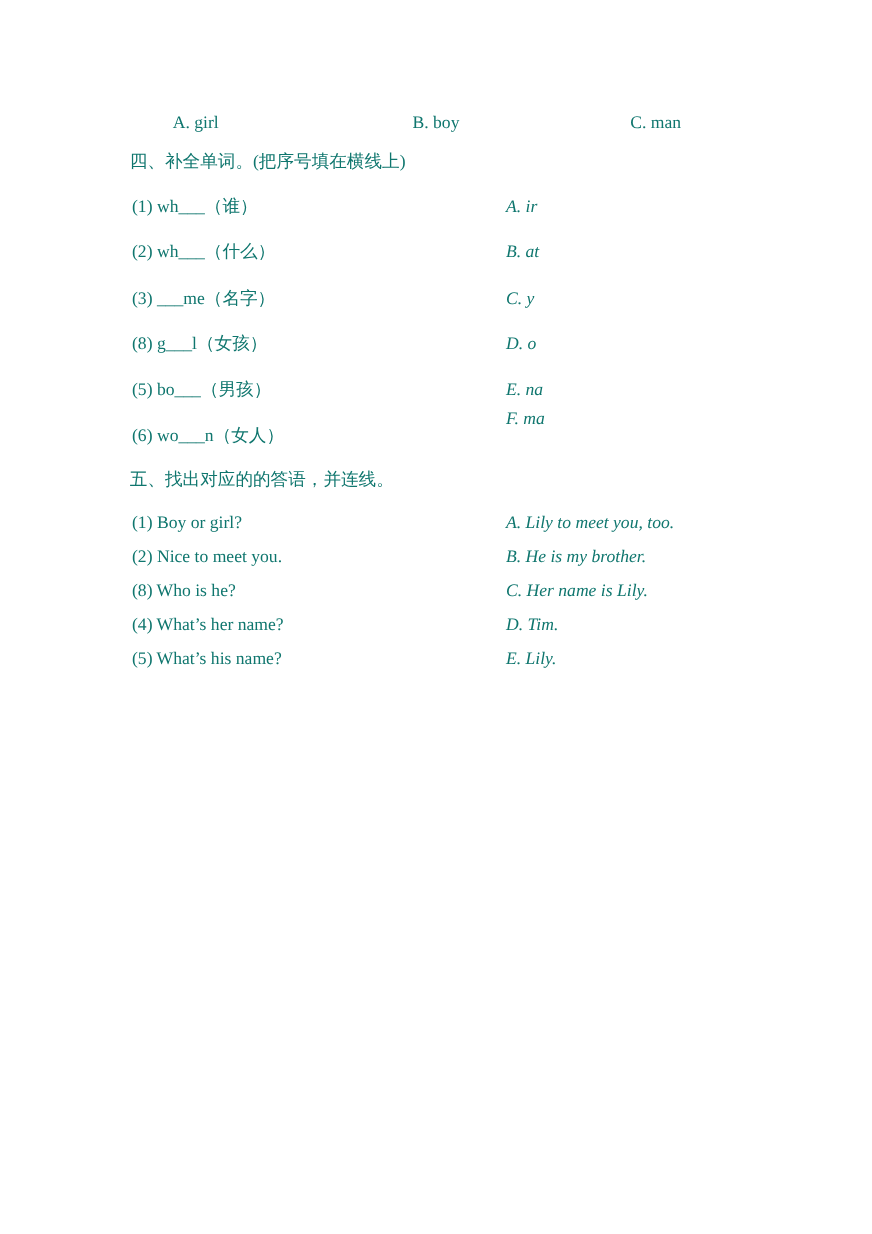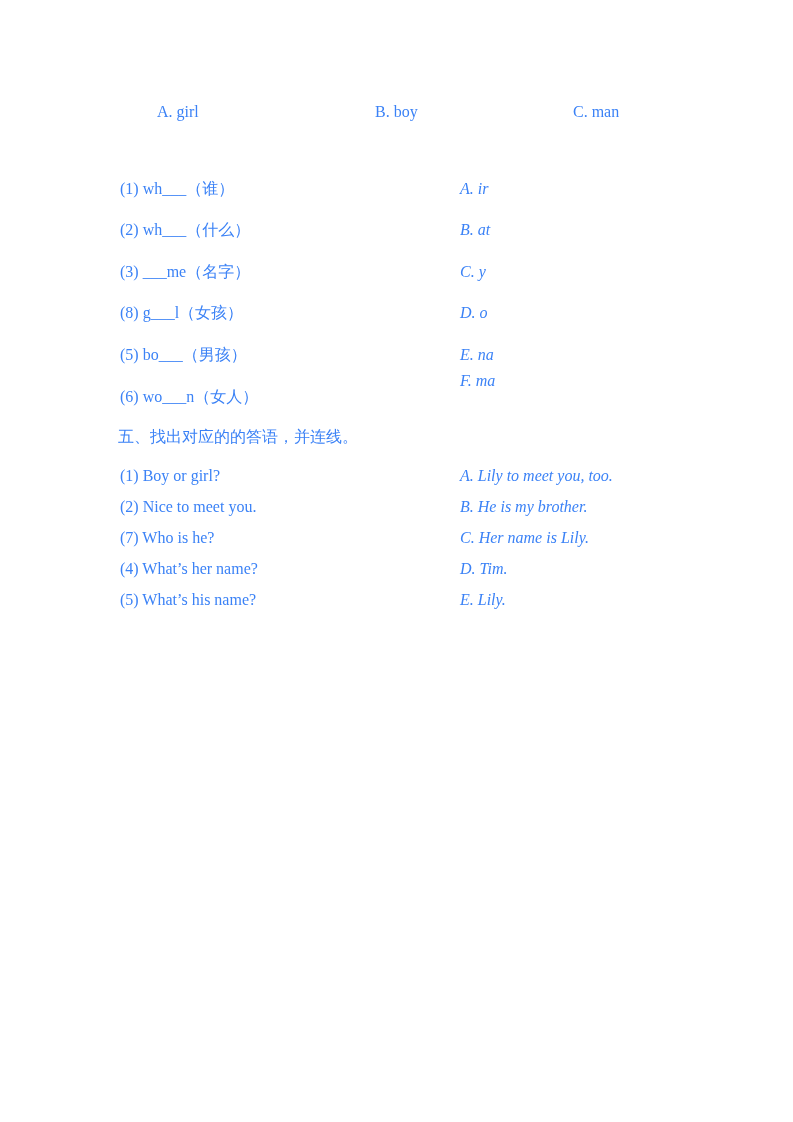--- a/index.html
+++ b/index.html
@@ -5,21 +5,21 @@
   html, body {
     margin: 0;
     padding: 0;
     background: #ffffff;
   }
   .page {
     position: relative;
     width: 793px;
     height: 1122px;
     background: #ffffff;
-    color: #3b82f6;
+    color: #0f766e;
     font-family: "Liberation Serif", "DejaVu Serif", serif;
     font-size: 16px;
     line-height: 20px;
     overflow: hidden;
   }
   .line {
     position: absolute;
     white-space: pre;
   }
   .opt-a { left: 157px; }
@@ -31,20 +31,21 @@
 </style>
 </head>
 <body>
 
 <div class="page">
 
   <span class="line opt-a" style="top:102px">A. girl</span>
   <span class="line opt-b" style="top:102px">B. boy</span>
   <span class="line opt-c" style="top:102px">C. man</span>
 
+  <span class="line sec-title" style="top:138px">四、补全单词。(把序号填在横线上)</span>
 
   <span class="line q-left" style="top:179px">(1) wh___（谁）</span>
   <span class="line q-right" style="top:179px">A. ir</span>
 
   <span class="line q-left" style="top:220px">(2) wh___（什么）</span>
   <span class="line q-right" style="top:220px">B. at</span>
 
   <span class="line q-left" style="top:262px">(3) ___me（名字）</span>
   <span class="line q-right" style="top:262px">C. y</span>
 
@@ -58,21 +59,21 @@
   <span class="line q-right" style="top:371px">F. ma</span>
 
   <span class="line sec-title" style="top:427px">五、找出对应的的答语，并连线。</span>
 
   <span class="line q-left" style="top:466px">(1) Boy or girl?</span>
   <span class="line q-right" style="top:466px">A. Lily to meet you, too.</span>
 
   <span class="line q-left" style="top:497px">(2) Nice to meet you.</span>
   <span class="line q-right" style="top:497px">B. He is my brother.</span>
 
-  <span class="line q-left" style="top:528px">(7) Who is he?</span>
+  <span class="line q-left" style="top:528px">(8) Who is he?</span>
   <span class="line q-right" style="top:528px">C. Her name is Lily.</span>
 
   <span class="line q-left" style="top:559px">(4) What’s her name?</span>
   <span class="line q-right" style="top:559px">D. Tim.</span>
 
   <span class="line q-left" style="top:590px">(5) What’s his name?</span>
   <span class="line q-right" style="top:590px">E. Lily.</span>
 
 </div>
 

